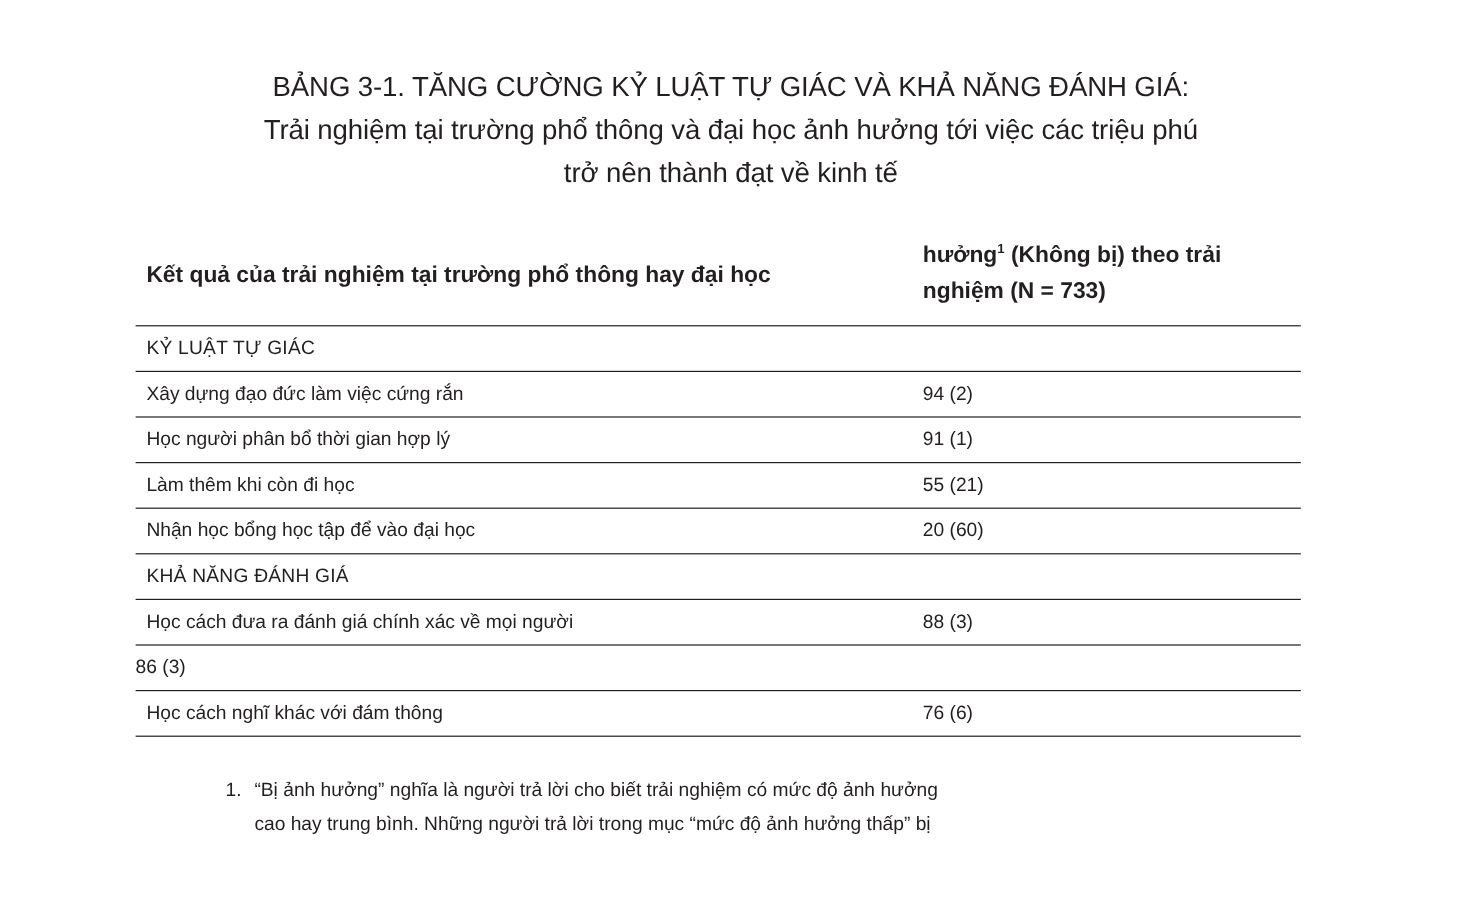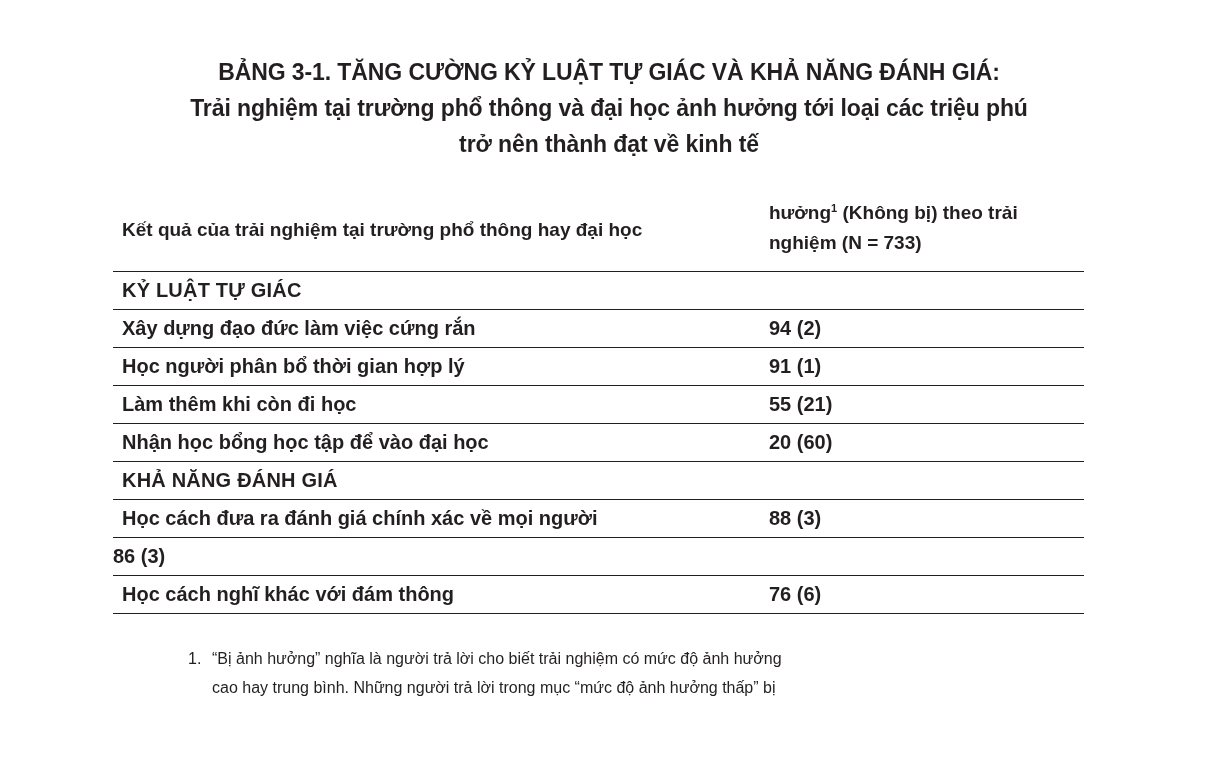--- a/index.html
+++ b/index.html
@@ -17,21 +17,20 @@
     }
     .title-block {
       position: absolute;
       left: 0;
       top: 54px;
       width: 1218px;
       text-align: center;
       font-size: 23px;
       line-height: 36px;
       letter-spacing: -0.1px;
-      font-weight: bold;
     }
     .title-block div { white-space: nowrap; }
     .table {
       position: absolute;
       left: 113px;
       top: 184px;
       width: 971px;
     }
     .thead {
       display: flex;
@@ -51,22 +50,21 @@
     .thead .col2 {
       flex: 1;
       line-height: 30px;
       padding-top: 0px;
     }
     .row {
       display: flex;
       align-items: center;
       height: 37px;
       border-bottom: 1.5px solid #231f20;
-      font-size: 20px;
-      font-weight: bold;
+      font-size: 16px;
     }
     .row .col1 {
       width: 656px;
       padding-left: 9px;
       box-sizing: border-box;
       white-space: nowrap;
     }
     .row .col2 {
       flex: 1;
       white-space: nowrap;
@@ -92,21 +90,21 @@
     .footnote .indent {
       padding-left: 24px;
     }
     sup { font-size: 11px; vertical-align: 7px; line-height: 0; }
   </style>
 </head>
 <body>
 
 <div class="title-block">
   <div>BẢNG 3-1. TĂNG CƯỜNG KỶ LUẬT TỰ GIÁC VÀ KHẢ NĂNG ĐÁNH GIÁ:</div>
-  <div>Trải nghiệm tại trường phổ thông và đại học ảnh hưởng tới loại các triệu phú</div>
+  <div>Trải nghiệm tại trường phổ thông và đại học ảnh hưởng tới việc các triệu phú</div>
   <div>trở nên thành đạt về kinh tế</div>
 </div>
 
 <div class="table">
   <div class="thead">
     <div class="col1">Kết quả của trải nghiệm tại trường phổ thông hay đại học</div>
     <div class="col2">
       <div><span>hưởng</span><sup>1</sup><span> (Không bị) theo trải</span></div>
       <div>nghiệm (N = 733)</div>
     </div>

